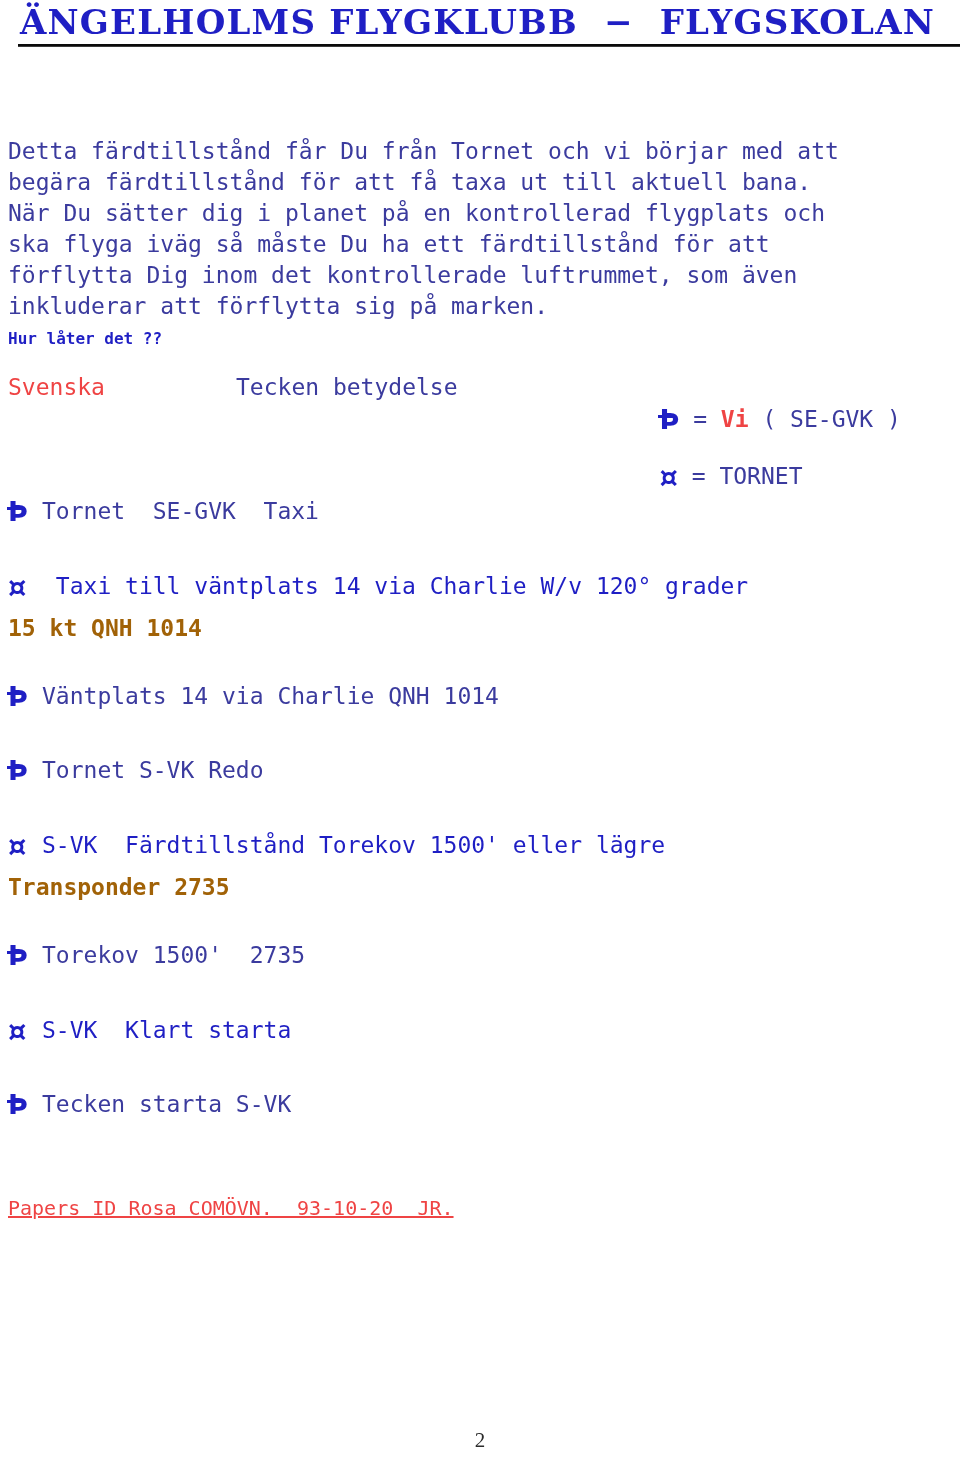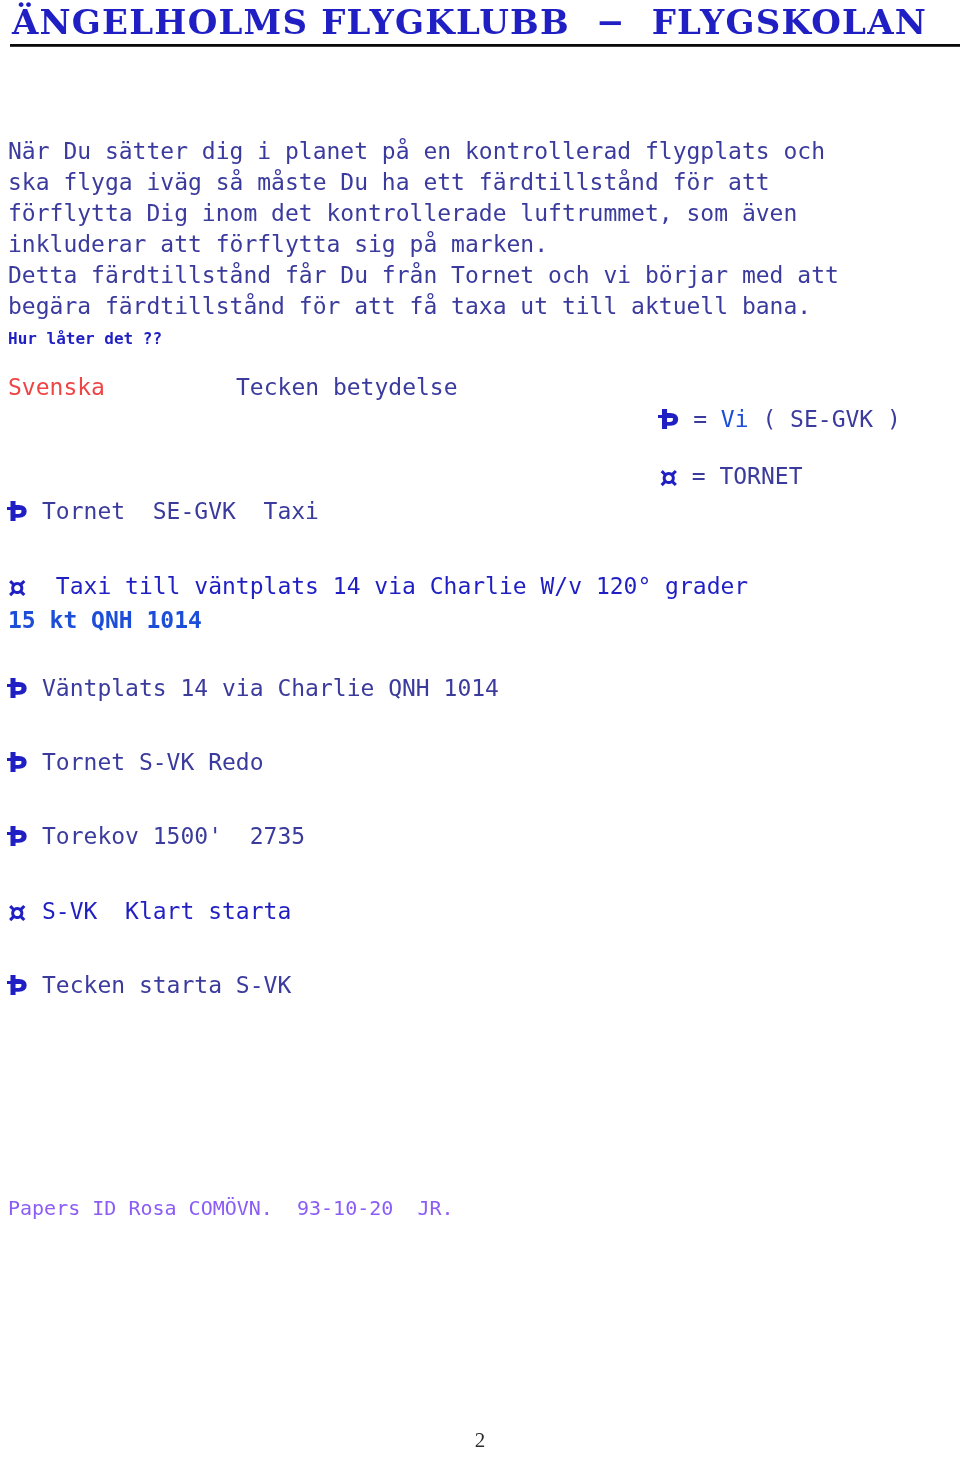--- a/index.html
+++ b/index.html
@@ -11,21 +11,21 @@
     width: 960px;
     height: 1472px;
     position: relative;
     overflow: hidden;
     font-family: "Liberation Serif", "DejaVu Serif", serif;
   }
 
   
   #title-block {
     position: absolute;
-    left: 8px; top: 0;
+    left: 16px; top: 0;
     width: 822px;
   }
   #doc-title {
     color: #1f1fc4;
     font-family: "DejaVu Serif", "Liberation Serif", serif;
     font-weight: bold;
     font-size: 34px;
     letter-spacing: 1.2px;
     text-align: center;
     padding-left: 4px;
@@ -47,22 +47,22 @@
     font-family: "DejaVu Sans Mono", "Liberation Mono", monospace;
     white-space: pre-wrap;
   }
   .body-line {
     color: #3b3b9e;
     font-size: 23px;
     line-height: 31px;
     letter-spacing: 0px;
   }
   .body-bold {
-    color: #1d4ed8;
-    font-weight: normal;
+    color: #ef4444;
+    font-weight: bold;
   }
 
   
   #intro-block {
     position: absolute;
     left: 8px;
     top: 136px;
     width: 930px;
   }
   #intro-block .p1 { margin: 0; }
@@ -153,33 +153,34 @@
     display: inline-block;
     width: 34px;
   }
   .xline .txt { }
   .xline.is-bold .txt {
     color: #1f1fc4;
     font-weight: normal;
   }
   .xline .cont {
     display: block;
-    color: #1d4ed8;
-    font-weight: bold;
-    margin-top: 4px;
+    color: #a16207;
+    font-weight: bold;
+    margin-top: 12px;
   }
 
   
   #footer-note {
     position: absolute;
     left: 8px;
     top: 1196px;
-    color: #8b5cf6;
+    color: #ef4444;
     font-size: 20px;
     white-space: pre;
+    text-decoration: underline;
   }
 
   
   #page-number {
     position: absolute;
     left: 0;
     top: 1428px;
     width: 960px;
     text-align: center;
     color: #2b2b2b;
@@ -189,26 +190,26 @@
 </style>
 </head>
 <body>
 
 <div id="title-block">
   <div id="doc-title">ÄNGELHOLMS FLYGKLUBB  −  FLYGSKOLAN</div>
   <div id="title-rule"></div>
 </div>
 
 <div id="intro-block">
+  <p class="mono body-line p2">Detta färdtillstånd får Du från Tornet och vi börjar med att
+begära färdtillstånd för att få taxa ut till aktuell bana.</p>
   <p class="mono body-line p1">När Du sätter dig i planet på en kontrollerad flygplats och
 ska flyga iväg så måste Du ha ett färdtillstånd för att
 förflytta Dig inom det kontrollerade luftrummet, som även
 inkluderar att förflytta sig på marken.</p>
-  <p class="mono body-line p2">Detta färdtillstånd får Du från Tornet och vi börjar med att
-begära färdtillstånd för att få taxa ut till aktuell bana.</p>
   <p class="mono hur">Hur låter det ??</p>
 </div>
 
 <div id="legend-row">
 
   <span class="mono col-sv">Svenska</span>
 
   <span class="mono col-tk">Tecken betydelse</span>
 
   <div class="mono legend-entry e1">
@@ -218,20 +219,21 @@
   <div class="mono legend-entry e2">
     <span class="sym sym-tower">¤</span><span> = </span><span class="body-bold"></span><span>TORNET</span>
   </div>
 </div>
 
 <div id="exchange">
     <div class="mono xline"><span class="sym-wrap"><span class="sym sym-vi">Þ</span></span><span class="txt">Tornet  SE-GVK  Taxi</span></div>
     <div class="mono xline is-bold tight"><span class="sym-wrap"><span class="sym sym-tower">¤</span></span><span class="txt"> Taxi till väntplats 14 via Charlie W/v 120° grader</span><span class="cont">15 kt QNH 1014</span></div>
     <div class="mono xline"><span class="sym-wrap"><span class="sym sym-vi">Þ</span></span><span class="txt">Väntplats 14 via Charlie QNH 1014</span></div>
     <div class="mono xline"><span class="sym-wrap"><span class="sym sym-vi">Þ</span></span><span class="txt">Tornet S-VK Redo</span></div>
+    <div class="mono xline is-bold tight"><span class="sym-wrap"><span class="sym sym-tower">¤</span></span><span class="txt">S-VK  Färdtillstånd Torekov 1500' eller lägre</span><span class="cont">Transponder 2735</span></div>
     <div class="mono xline"><span class="sym-wrap"><span class="sym sym-vi">Þ</span></span><span class="txt">Torekov 1500'  2735</span></div>
     <div class="mono xline is-bold"><span class="sym-wrap"><span class="sym sym-tower">¤</span></span><span class="txt">S-VK  Klart starta</span></div>
     <div class="mono xline"><span class="sym-wrap"><span class="sym sym-vi">Þ</span></span><span class="txt">Tecken starta S-VK</span></div>
   </div>
 
 <div id="footer-note" class="mono">Papers ID Rosa COMÖVN.  93-10-20  JR.</div>
 
 <div id="page-number">2</div>
 
 </body></html>

